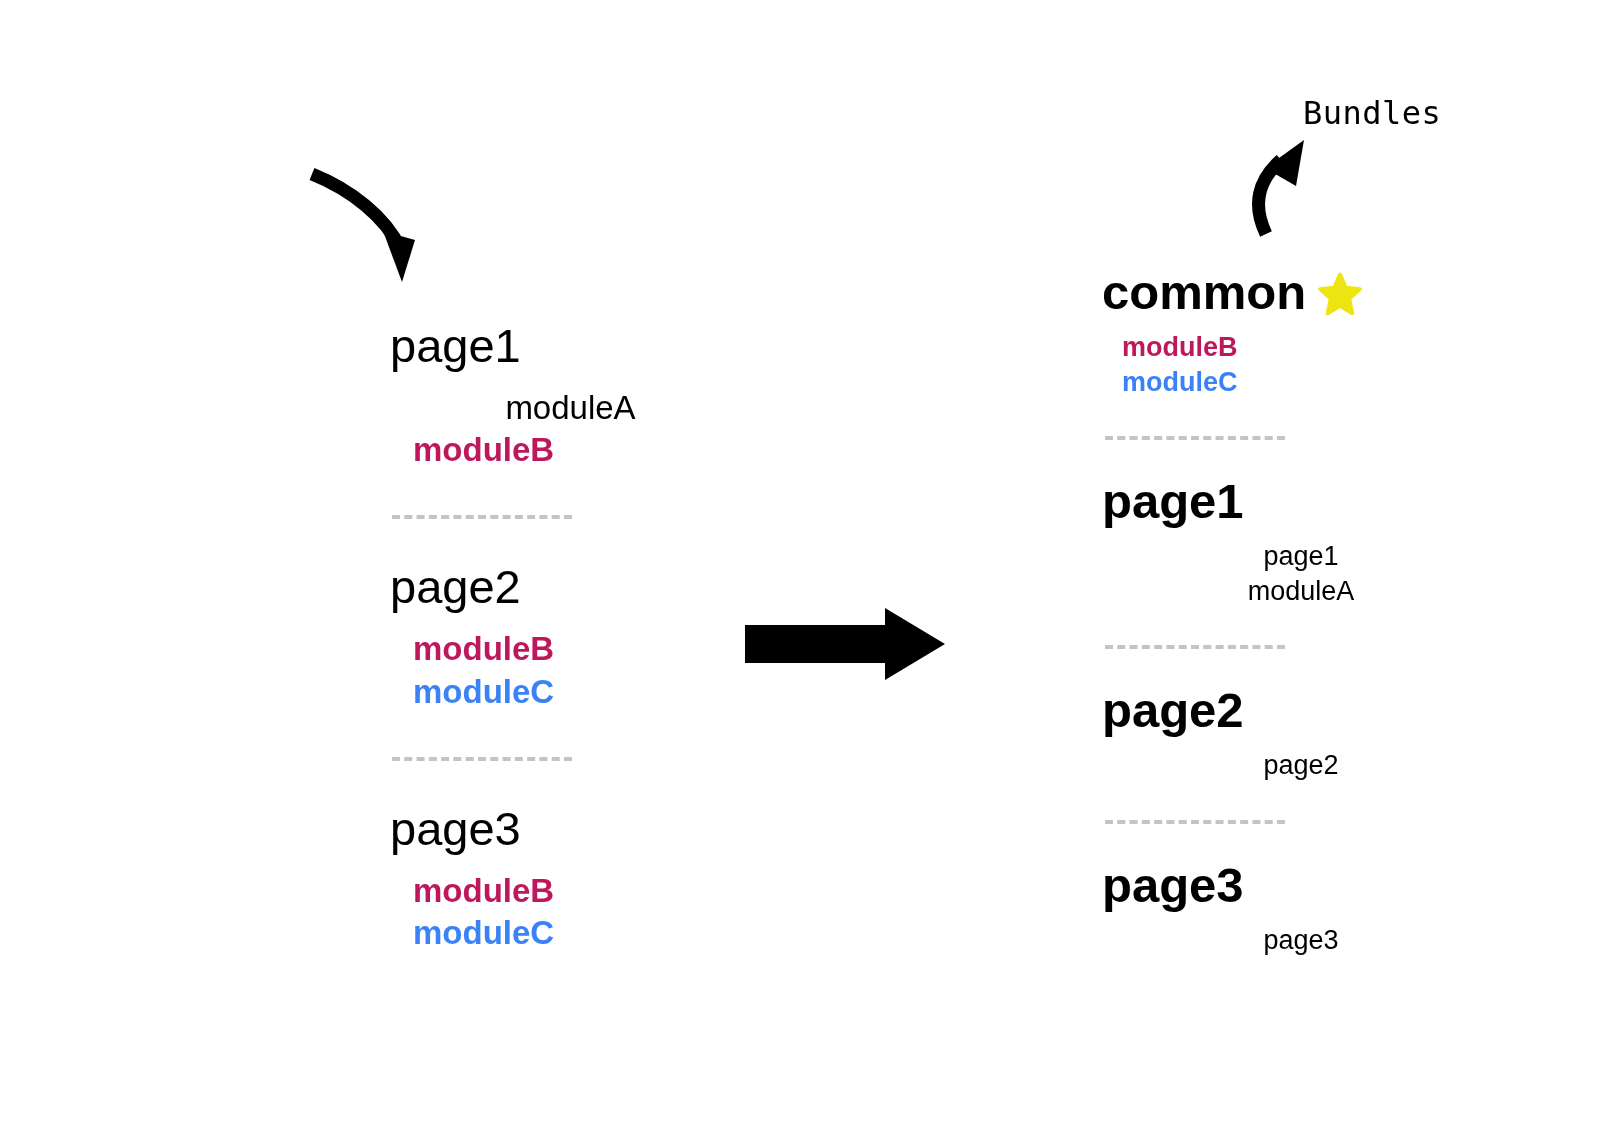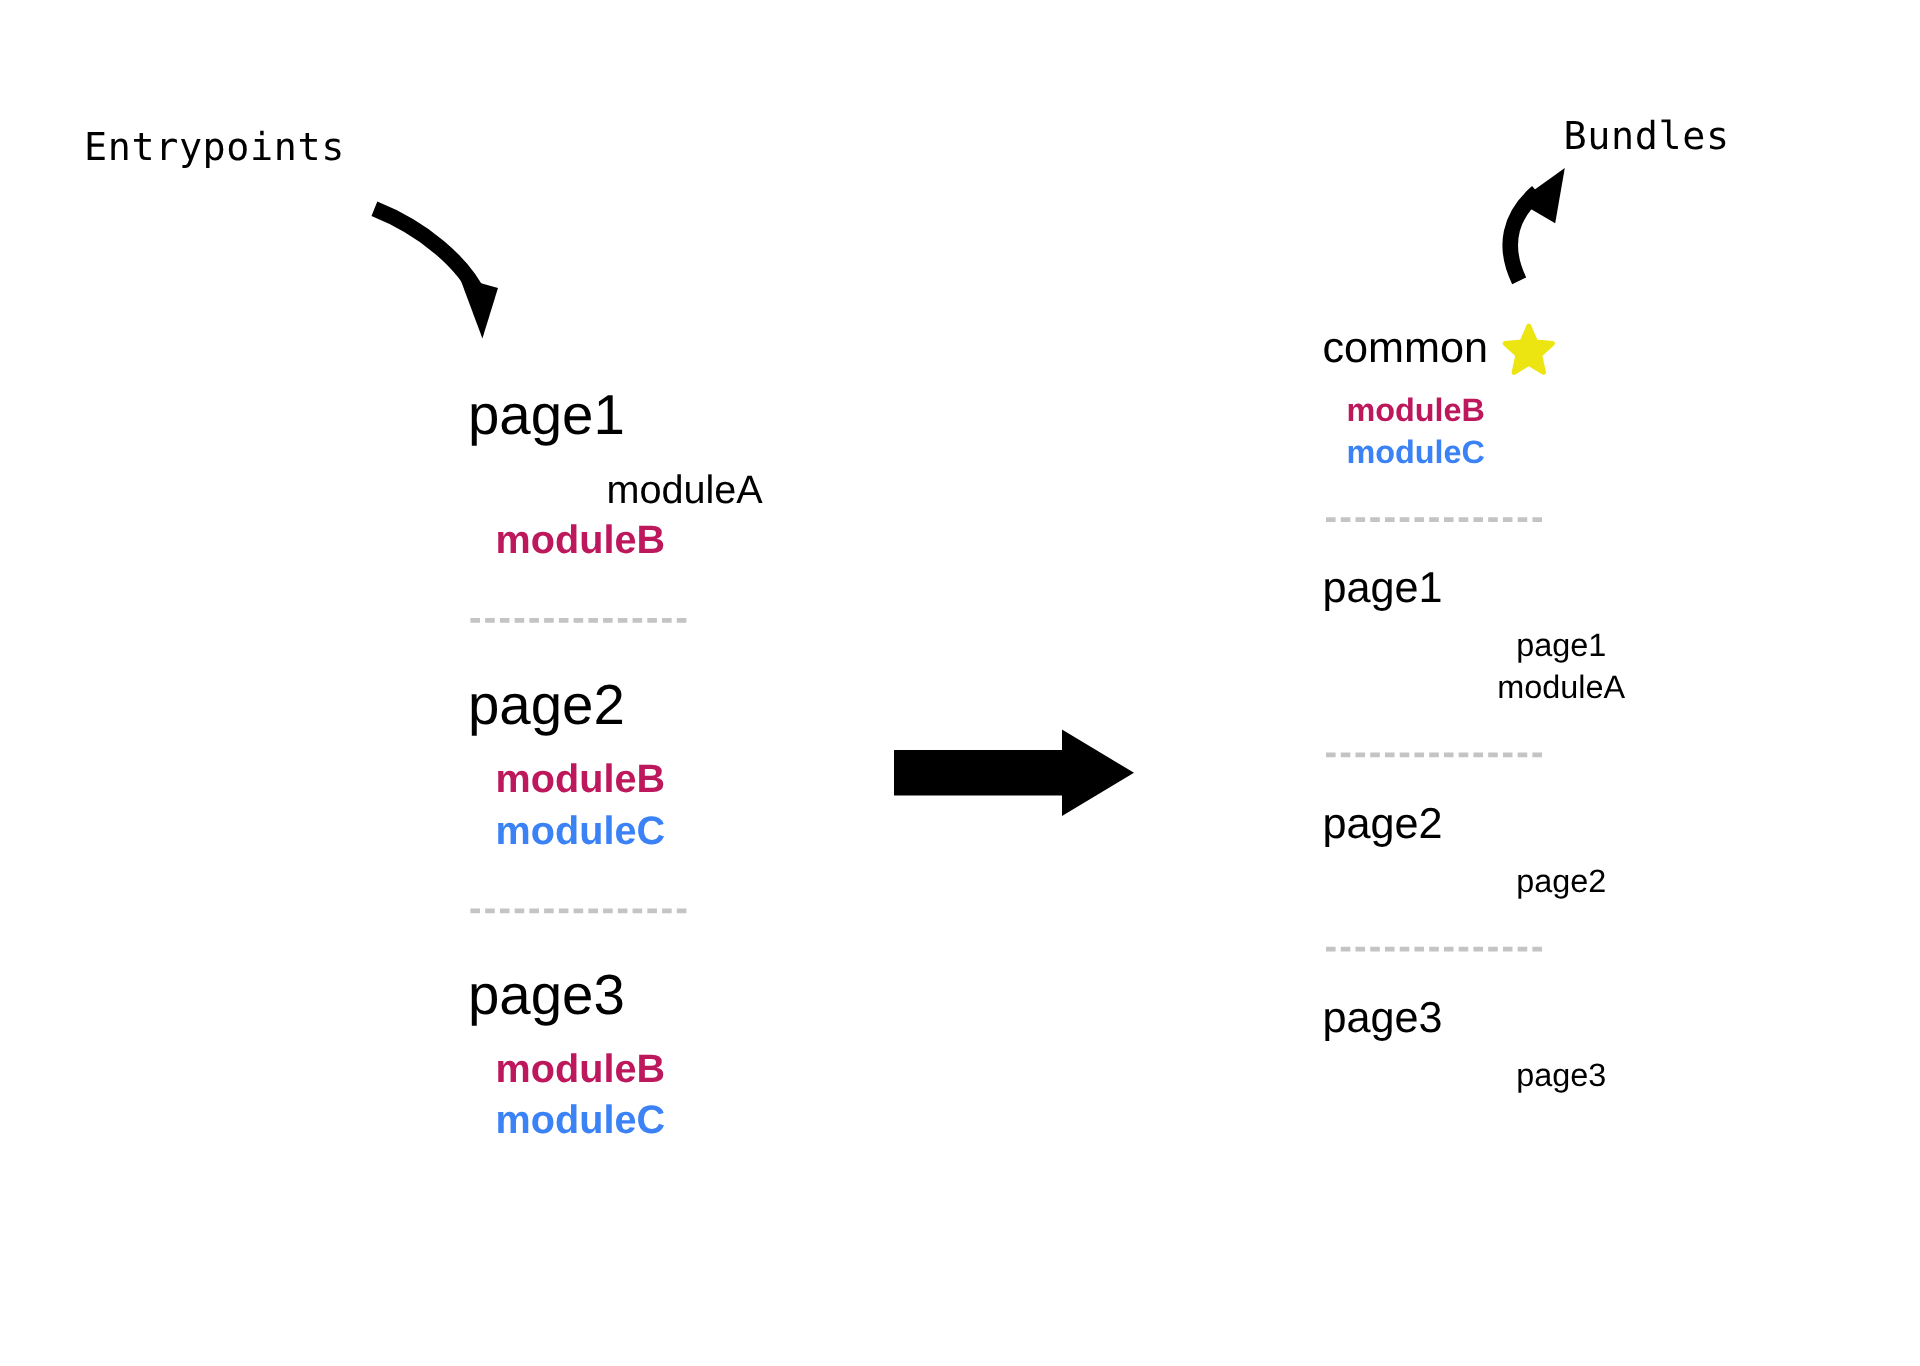--- a/index.html
+++ b/index.html
@@ -65,22 +65,22 @@
     font-size: 47px;
     font-weight: 400;
     margin: 0 0 18px 2px;
   }
   #col-entrypoints .group-items { margin-left: 25px; }
   #col-entrypoints .item { font-size: 33px; font-weight: 400; }
   #col-entrypoints .item.mod { font-weight: 700; }
 
   
   #col-bundles .group-title {
-    font-size: 36px;
-    font-weight: 400;
+    font-size: 49px;
+    font-weight: 700;
     margin: 0 0 13px 2px;
     display: flex;
     align-items: center;
     gap: 12px;
   }
   #col-bundles .group-items { margin-left: 22px; }
   #col-bundles .item { font-size: 27px; font-weight: 400; }
   #col-bundles .item.mod { font-weight: 700; }
 
   .c-black { color: #000000; text-align: center; }
@@ -114,21 +114,20 @@
     top: 608px;
     width: 200px;
     height: 72px;
   }
 </style>
 </head>
 <body>
 
 <div id="canvas">
 
-  <div id="label-entrypoints" class="mono-label">Entrypoints</div>
 
   <div id="label-bundles" class="mono-label">Bundles</div>
 
   <svg class="arrow-svg" viewBox="0 0 1600 1138">
 
     <g>
       <path d="M 312,174 C 352,190 386,218 400,248" stroke="#000000" stroke-width="13" fill="none" stroke-linecap="butt"></path>
       <path d="M 383,231 L 415,240 L 402,282 Z" fill="#000000"></path>
       <path d="M 387,236 L 413,243 L 403,275 Z" fill="#000000"></path>
     </g>

